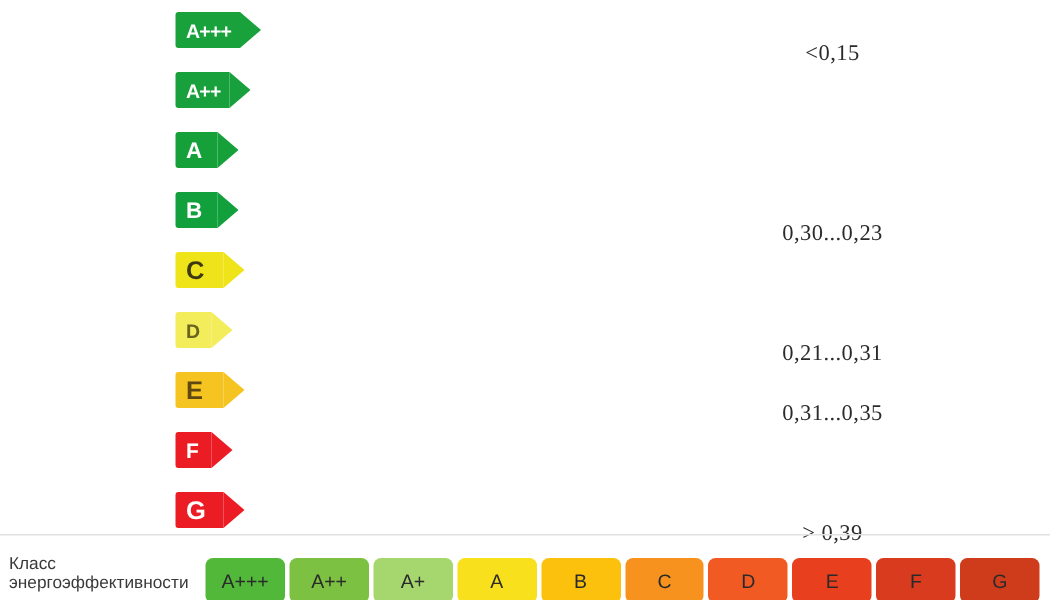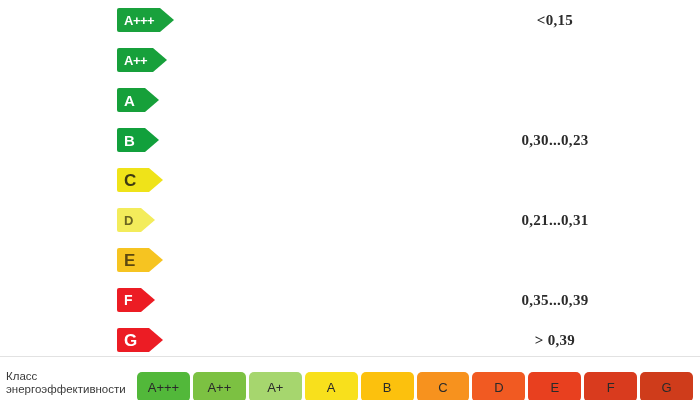--- a/index.html
+++ b/index.html
@@ -51,28 +51,27 @@
     font-weight: bold;
     line-height: 1;
     color: #ffffff;
     white-space: nowrap;
     letter-spacing: -0.5px;
   }
 
   
   .value-cell {
     position: absolute;
-    left: 430px; top: 0;
+    left: 430px; top: 16px;
     width: 250px; height: 40px;
     display: flex; align-items: center; justify-content: center;
     font-family: "Liberation Serif", serif;
     font-size: 15px;
     color: #2b2b2b;
     letter-spacing: 0.3px;
-    font-weight: bold;
   }
 
   
   #scale-divider {
     position: absolute;
     left: 0; top: 356px;
     width: 700px; height: 1px;
     background: #e2e2e2;
   }
   #scale-bar {
@@ -159,28 +158,28 @@
           </div>
         </div>
         <div class="value-cell">0,21...0,31</div>
       </div>
       <div class="class-row" style="top: 240px;">
         <div class="badge-wrap">
           <div class="badge badge-r6" style="background: rgb(246, 196, 33); min-width: 32px; --c: #f6c421;">
             <span class="badge-label" style="font-size: 17px; color: rgb(92, 72, 16);">E</span>
           </div>
         </div>
+        <div class="value-cell">0,31...0,35</div>
       </div>
       <div class="class-row" style="top: 280px;">
         <div class="badge-wrap">
           <div class="badge badge-r7" style="background: rgb(236, 28, 36); min-width: 24px; --c: #ec1c24;">
             <span class="badge-label" style="font-size: 14px; color: rgb(255, 255, 255);">F</span>
           </div>
         </div>
-        <div class="value-cell">0,35...0,39</div>
       </div>
       <div class="class-row" style="top: 320px;">
         <div class="badge-wrap">
           <div class="badge badge-r8" style="background: rgb(236, 28, 36); min-width: 32px; --c: #ec1c24;">
             <span class="badge-label" style="font-size: 17px; color: rgb(255, 255, 255);">G</span>
           </div>
         </div>
         <div class="value-cell">&gt; 0,39</div>
       </div>
     </div>

